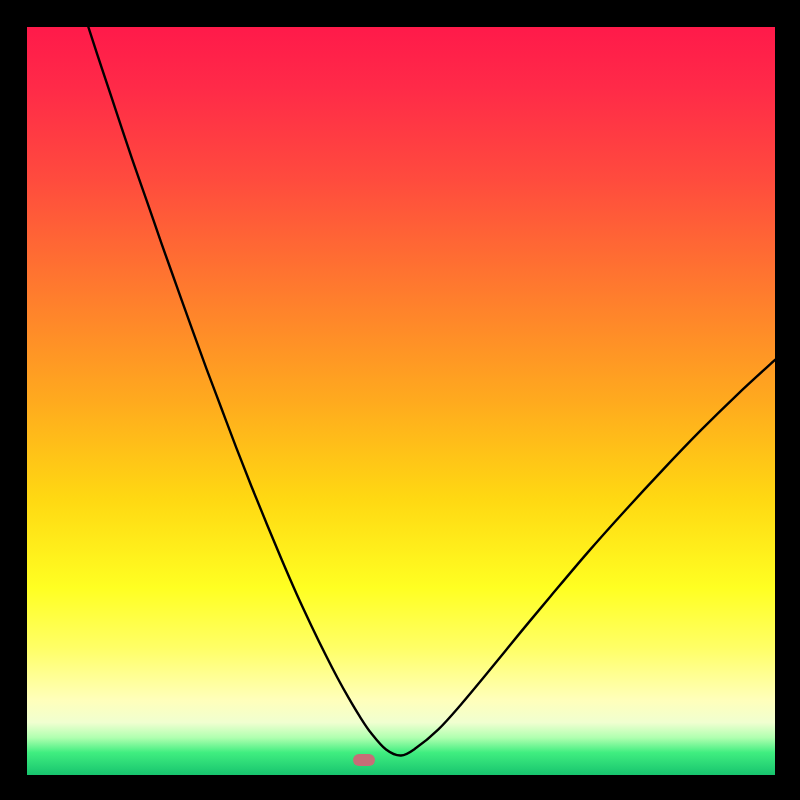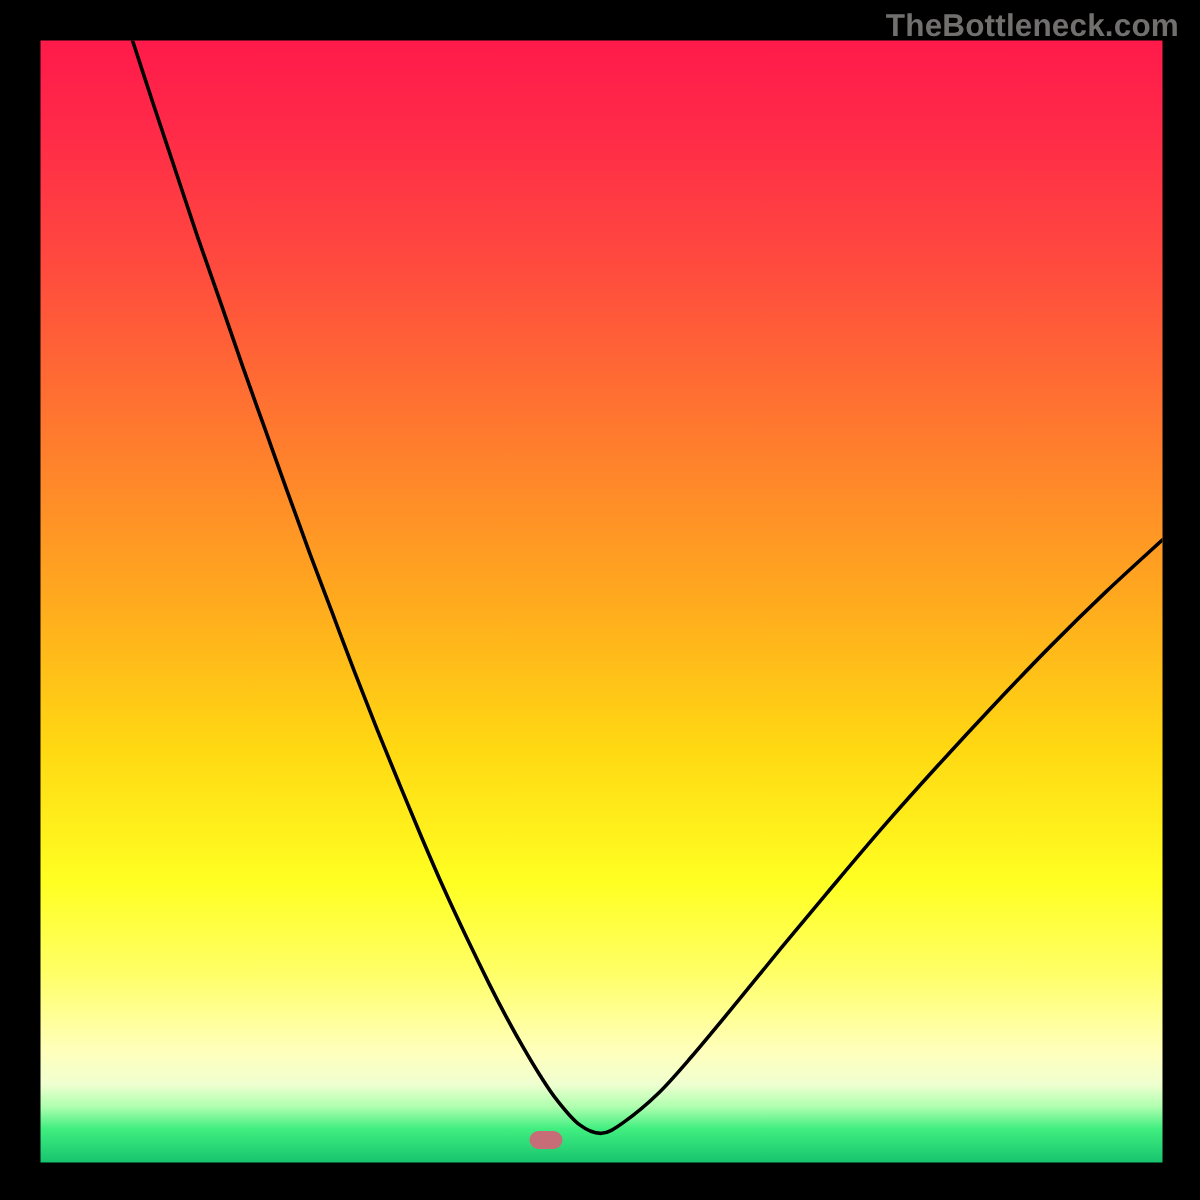--- a/index.html
+++ b/index.html
@@ -55,20 +55,19 @@
     height: 12px;
     border-radius: 6px;
     background: #c76d77;
     transform: translate(-50%, -50%);
   }
 </style>
 </head>
 <body>
 
 <div class="container">
-  <div class="watermark">TheBottleneck.com</div>
   <div class="plot-area">
     <svg class="curve" viewBox="0 0 748 748" preserveAspectRatio="none">
       <path id="curve-path" fill="none" stroke="#000000" stroke-width="2.4" stroke-linecap="round" stroke-linejoin="round" d="M 61.34 0.00 C 63.58 6.86, 70.06 26.80, 74.80 41.14 C 79.54 55.48, 84.77 71.06, 89.76 86.02 C 94.75 100.98, 99.73 116.31, 104.72 130.90 C 109.71 145.49, 114.69 159.20, 119.68 173.54 C 124.67 187.87, 129.65 202.71, 134.64 216.92 C 139.63 231.13, 144.61 244.85, 149.60 258.81 C 154.59 272.77, 159.57 286.86, 164.56 300.70 C 169.55 314.53, 174.53 328.37, 179.52 341.84 C 184.51 355.30, 189.49 368.27, 194.48 381.48 C 199.47 394.69, 204.45 408.16, 209.44 421.12 C 214.43 434.09, 219.41 446.81, 224.40 459.27 C 229.39 471.74, 234.37 483.83, 239.36 495.92 C 244.35 508.02, 249.33 520.11, 254.32 531.83 C 259.31 543.55, 264.29 555.14, 269.28 566.24 C 274.27 577.33, 279.25 587.93, 284.24 598.40 C 289.23 608.87, 294.84 620.34, 299.20 629.07 C 303.56 637.79, 306.68 643.78, 310.42 650.76 C 314.16 657.74, 317.90 664.47, 321.64 670.96 C 325.38 677.44, 329.12 683.80, 332.86 689.66 C 336.60 695.52, 339.72 700.63, 344.08 706.11 C 348.44 711.60, 354.05 718.83, 359.04 722.57 C 364.03 726.31, 369.01 728.80, 374.00 728.55 C 378.99 728.30, 382.73 725.44, 388.96 721.07 C 395.19 716.71, 403.92 709.60, 411.40 702.37 C 418.88 695.14, 425.11 687.79, 433.84 677.69 C 442.57 667.59, 453.79 653.88, 463.76 641.78 C 473.73 629.69, 483.71 617.22, 493.68 605.13 C 503.65 593.04, 512.38 582.57, 523.60 569.23 C 534.82 555.89, 548.53 539.43, 561.00 525.10 C 573.47 510.76, 585.93 496.92, 598.40 483.21 C 610.87 469.49, 623.33 456.03, 635.80 442.82 C 648.27 429.60, 660.73 416.51, 673.20 403.92 C 685.67 391.33, 698.13 379.11, 710.60 367.27 C 723.07 355.42, 741.77 338.59, 748.00 332.86"></path>
     </svg>
     <div id="marker" class="marker" style="left: 336.6px; top: 732.666px; background: rgb(199, 109, 119);"></div>
   </div>
 </div>
 
 </body></html>

